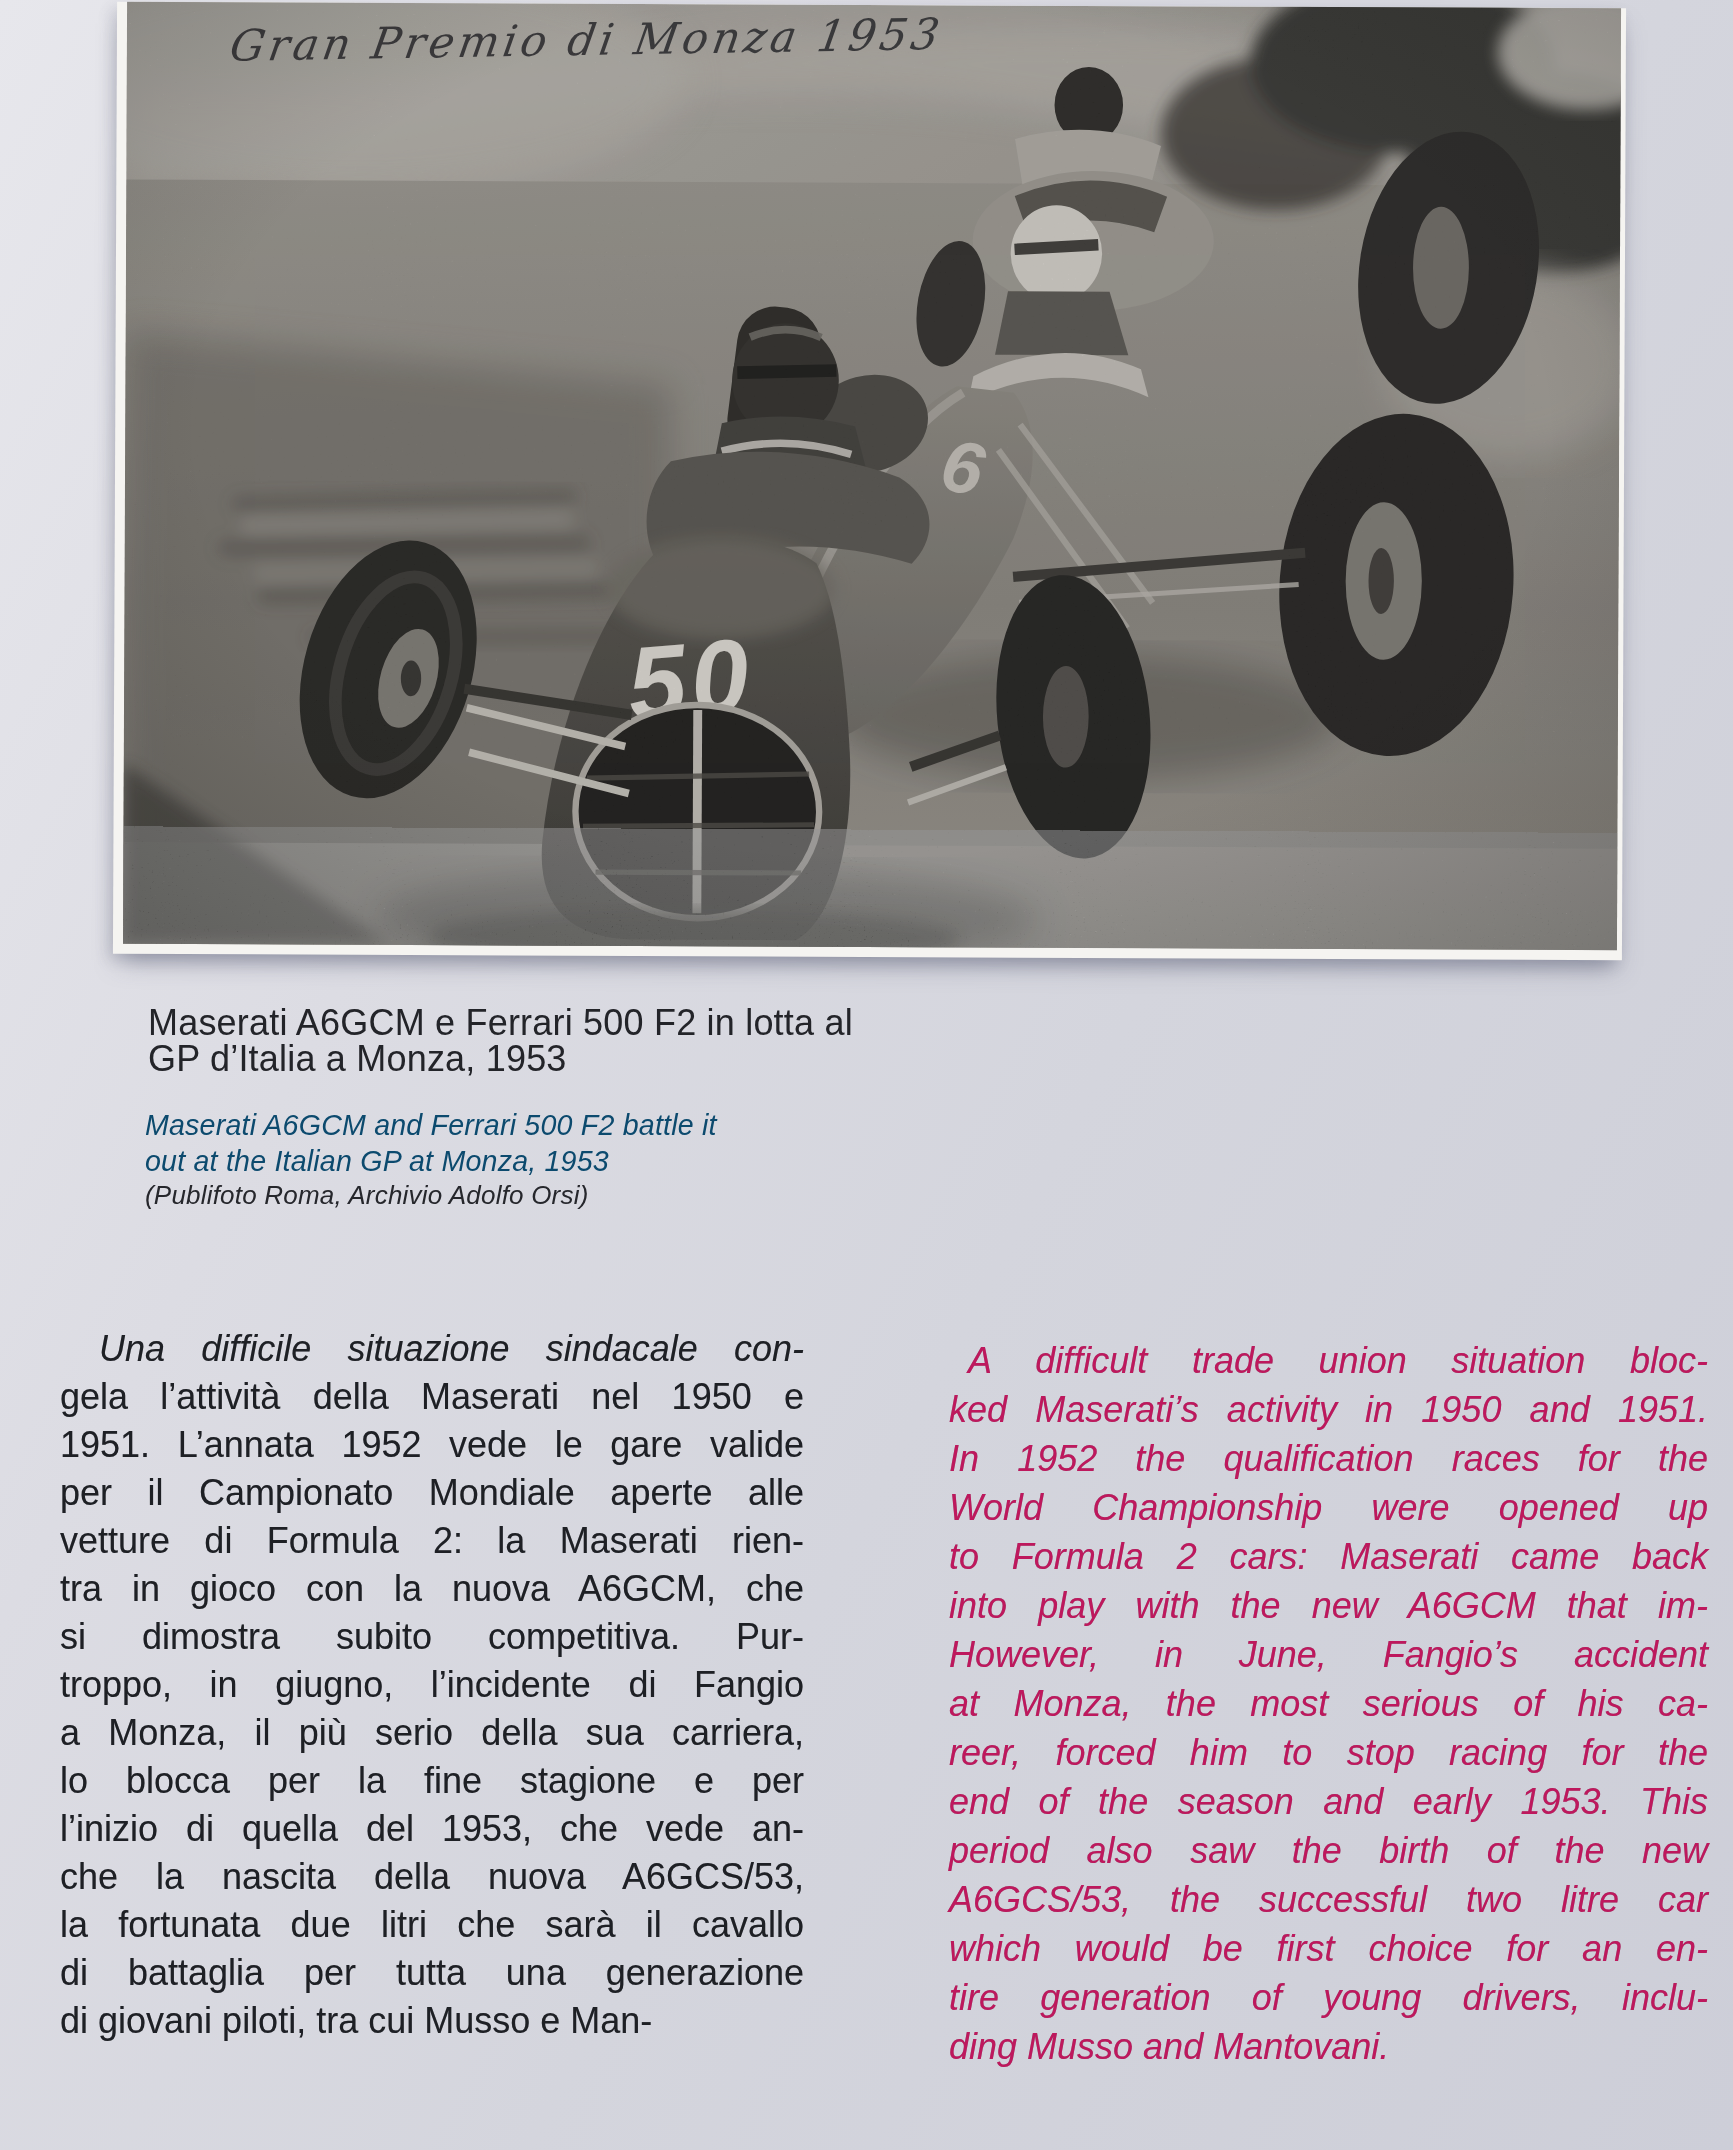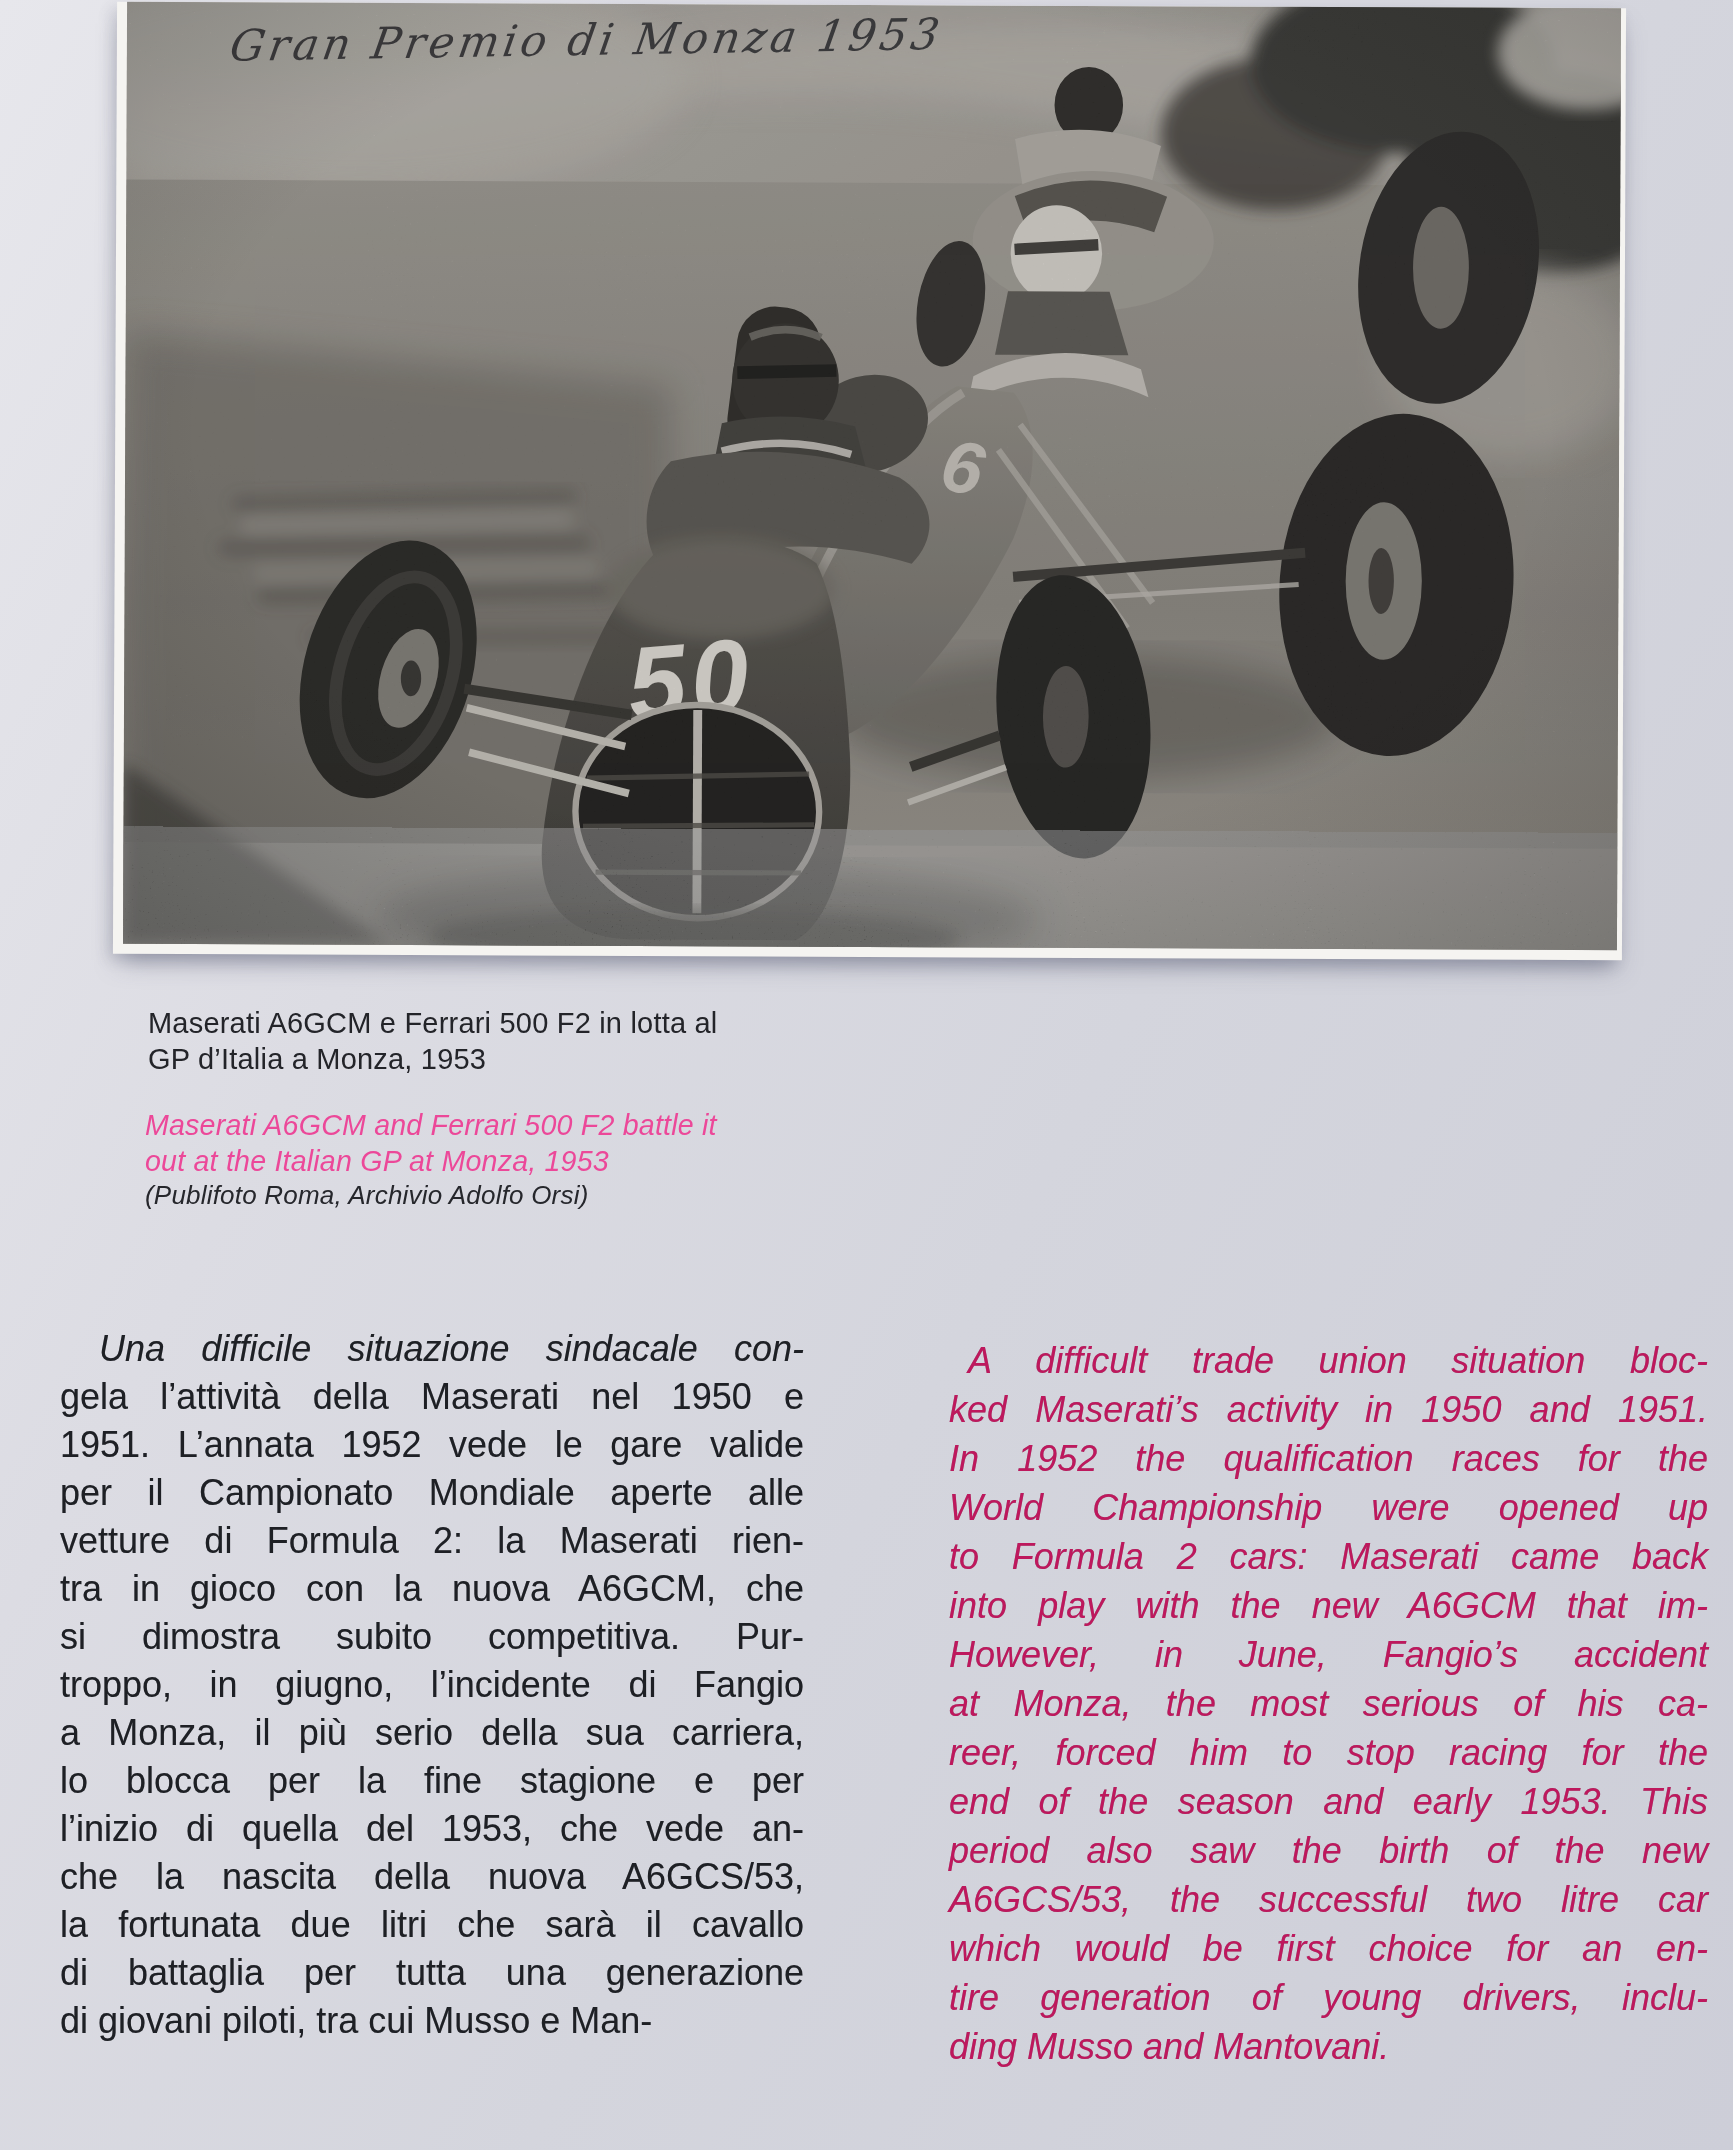--- a/index.html
+++ b/index.html
@@ -13,22 +13,22 @@
   .photo-print{
     position:absolute;left:115px;top:5.1px;width:1509px;height:952px;
     background:#f5f4f1;
     transform:rotate(0.25deg);
     box-shadow:0 14px 24px -7.6px rgba(80,84,110,.5), -5.1px 6.3px 14px rgba(90,94,118,.18);
   }
   .photo-print svg{position:absolute;left:10.2px;top:0;}
   
   .cap{position:absolute;letter-spacing:0.2px;}
   .cap .line{text-align:left;}
-  .cap-it{left:148px;top:1005px;width:749px;font-size:29px;line-height:36px;color:#232429;font-weight:500;}
-  .cap-en{left:145px;top:1107px;width:749px;font-size:28.6px;line-height:36px;font-style:italic;color:#ec4899;}
+  .cap-it{left:148px;top:1005px;width:749px;font-size:36px;line-height:36px;color:#232429;font-weight:500;}
+  .cap-en{left:145px;top:1107px;width:749px;font-size:28.6px;line-height:36px;font-style:italic;color:#0c4a6e;}
   .cap-credit{left:145px;top:1179px;width:749px;font-size:26px;line-height:32px;font-style:italic;color:#26272c;}
   
   .textcol{position:absolute;text-shadow:0 0 0.6px rgba(32,34,40,.35);}
   .textcol .line{text-align:justify;text-align-last:justify;}
   .textcol .line:last-child{text-align-last:left;}
   .col-it{left:60px;top:1325px;width:744px;font-size:36px;line-height:48px;color:#1e2025;}
   .col-it .line:first-child{text-indent:39px;font-style:italic;}
   .col-en{left:949px;top:1336px;width:759px;font-size:36px;line-height:49px;font-style:italic;color:#be185d;}
   .col-en .line:first-child{text-indent:19px;}
 </style>

